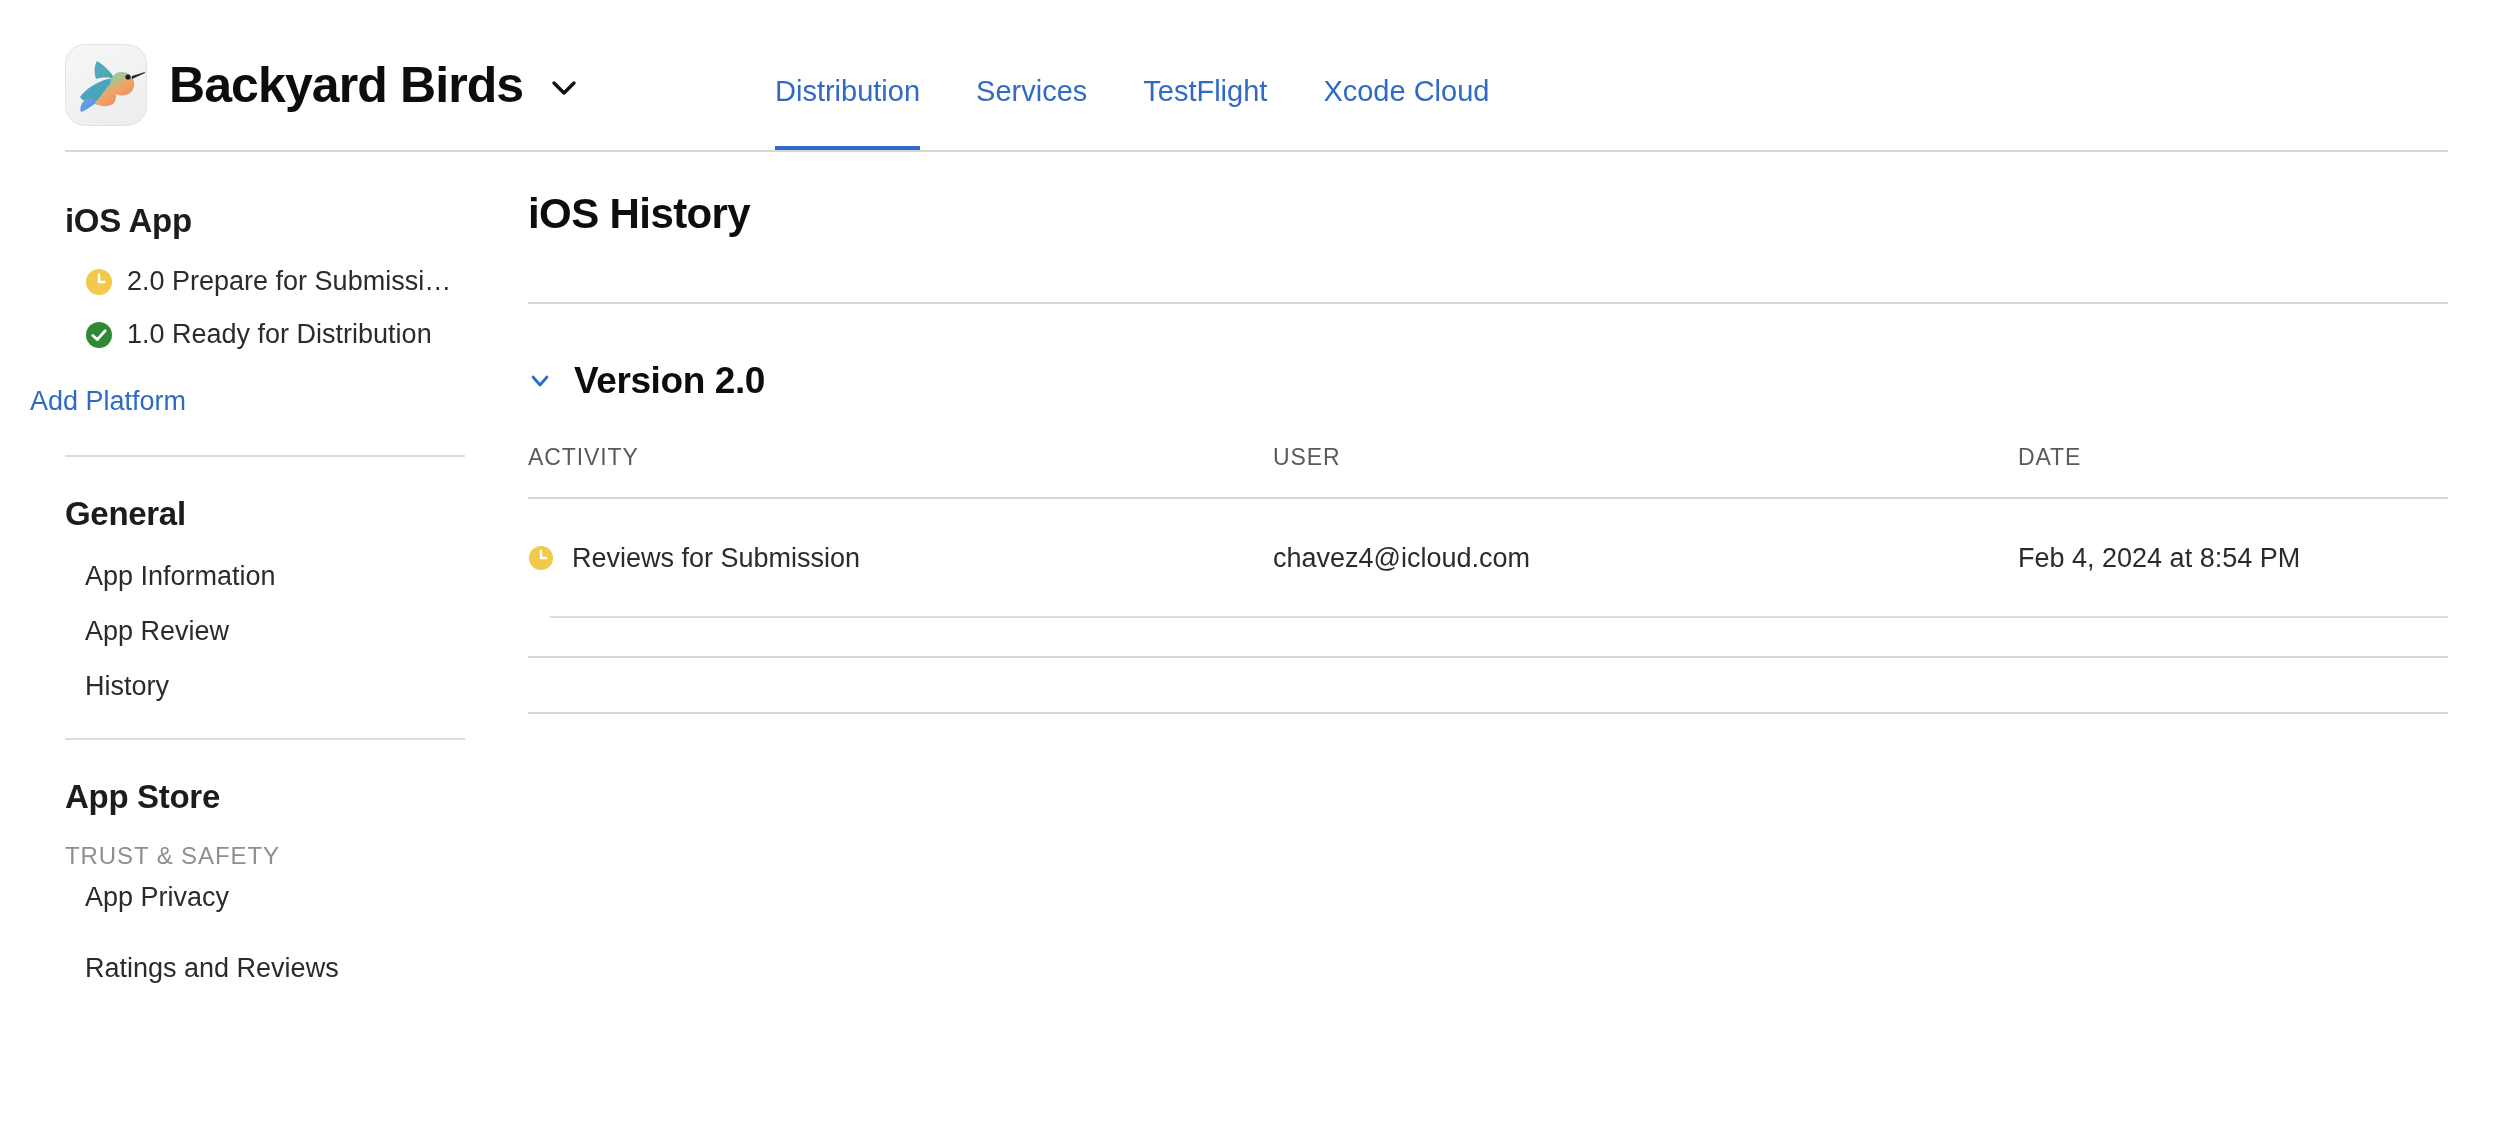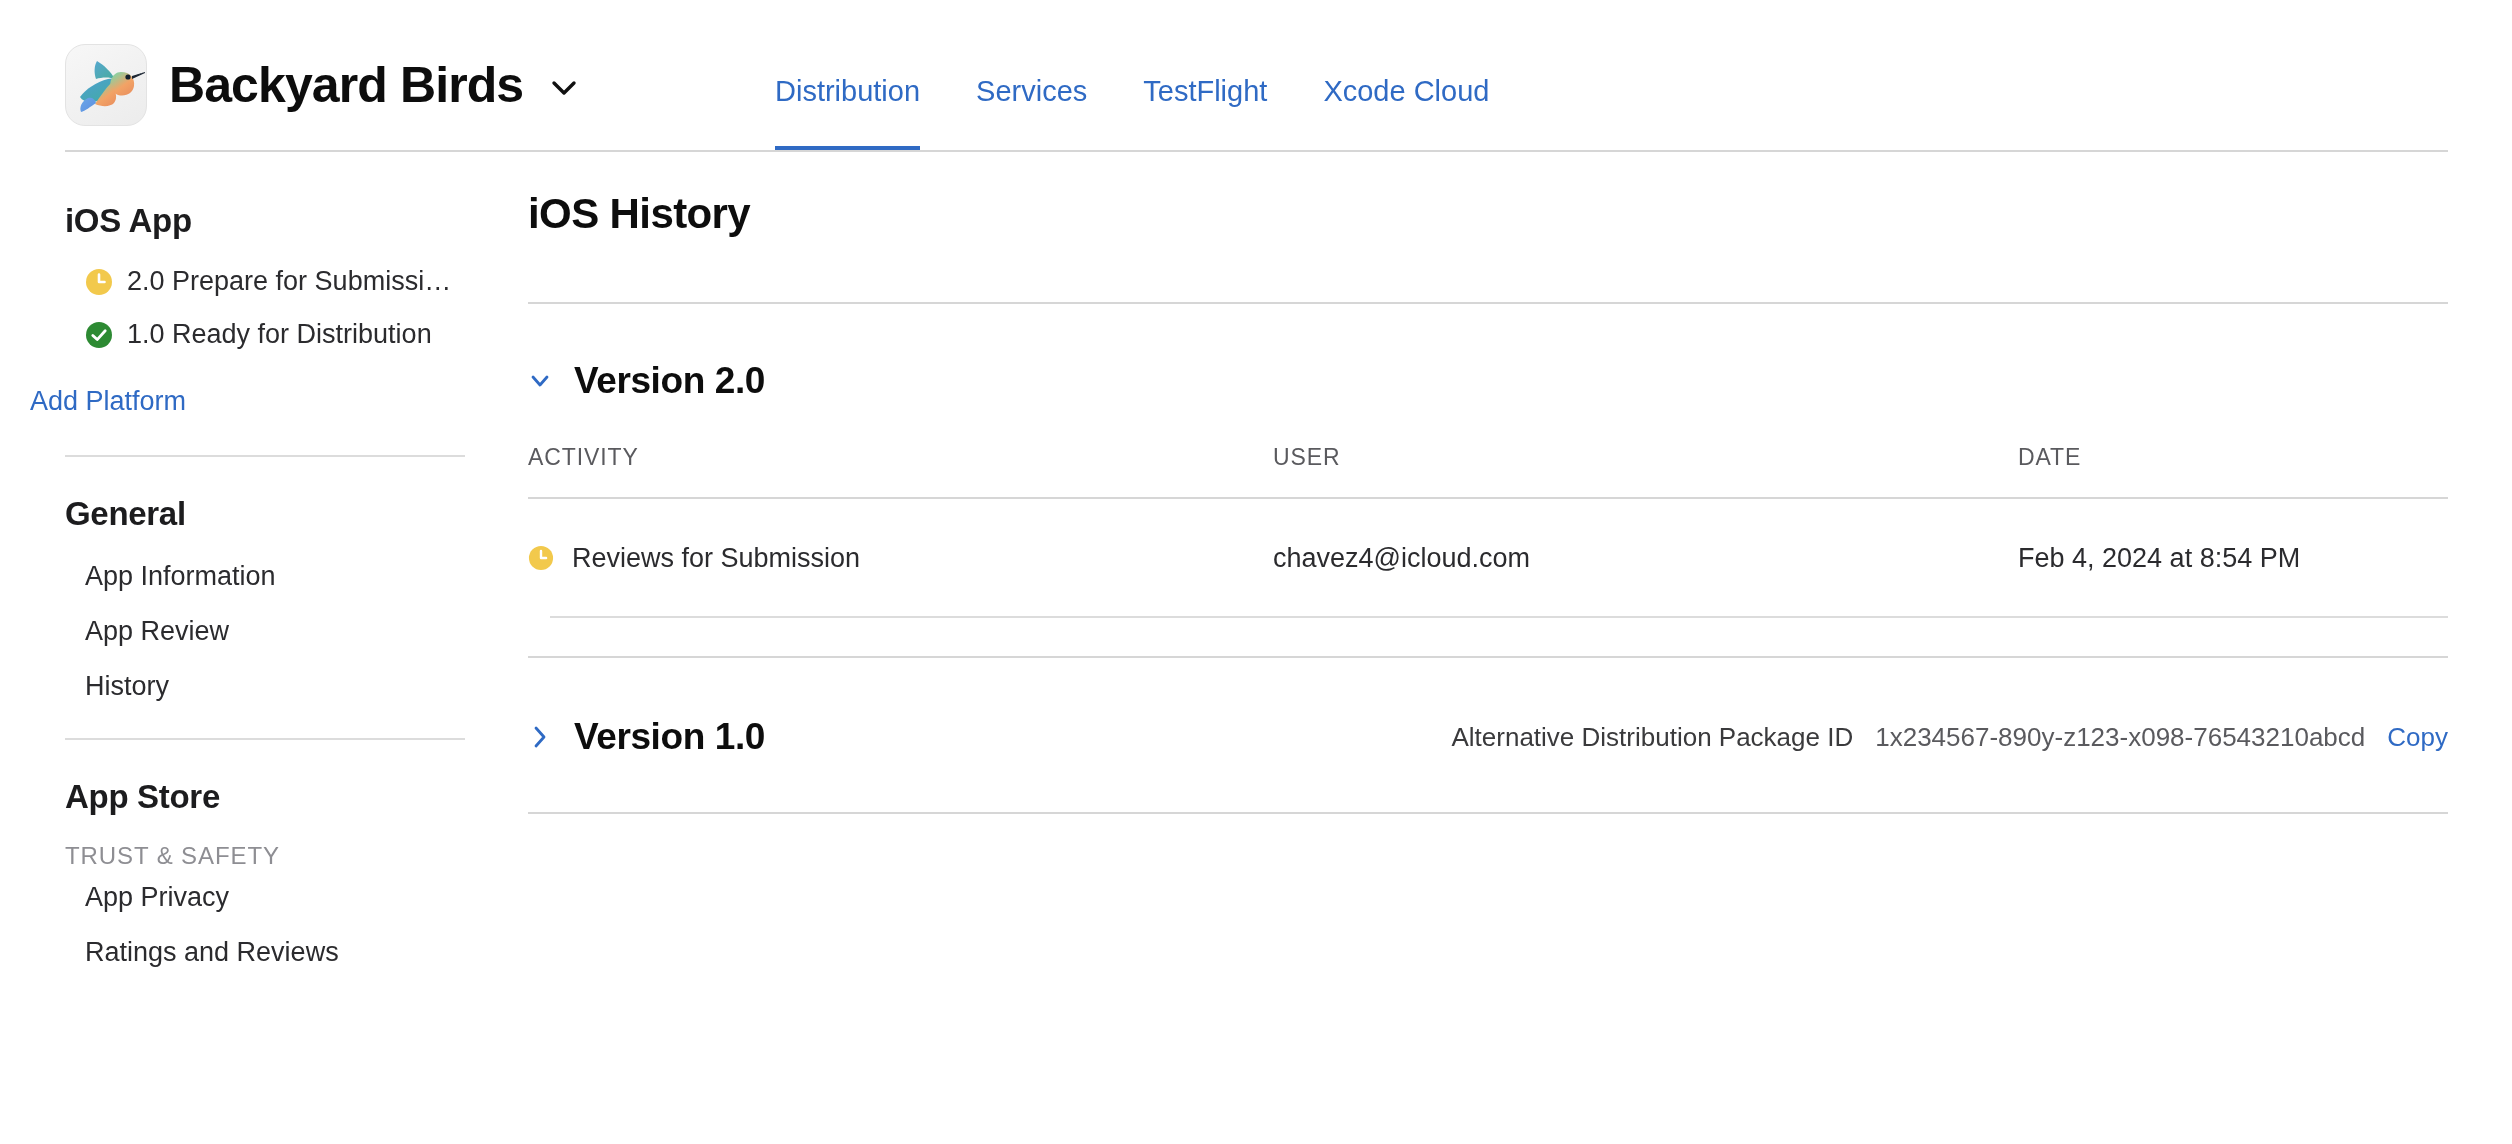--- a/index.html
+++ b/index.html
@@ -329,21 +329,21 @@
     <div class="side-item" style="margin-top:24px;">App Review</div>
     <div class="side-item" style="margin-top:24px;">History</div>
 
     <div class="side-divider" style="margin-top:36px;"></div>
 
     <div class="side-heading" style="margin-top:38px;">App Store</div>
 
     <div class="side-group-label" style="margin-top:26px;">TRUST &amp; SAFETY</div>
 
     <div class="side-item" style="margin-top:12px;">App Privacy</div>
-    <div class="side-item" style="margin-top:24px;">Ratings and Reviews</div>
+    <div class="side-item" style="margin-top:40px;">Ratings and Reviews</div>
   </div>
 
   <div class="main">
 
     <div class="main-title">iOS History</div>
 
     <div class="main-rule" style="margin-top:64px;"></div>
 
     <div class="version-head" style="margin-top:56px;">
       <span class="chev">
@@ -374,31 +374,17 @@
           <span>Reviews for Submission</span>
         </div>
         <div class="col-user">chavez4@icloud.com</div>
         <div class="col-date">Feb 4, 2024 at 8:54 PM</div>
       </div>
 
       <div class="row-rule-inset" style="margin-top:42px;"></div>
       <div class="row-rule-full" style="margin-top:38px;"></div>
     </div>
 
-    <div class="version-head" style="margin-top:58px;">
-      <span class="chev">
-        <svg width="24" height="30" viewBox="0 0 24 30" xmlns="http://www.w3.org/2000/svg">
-          <path d="M8 6 L16 15 L8 24" fill="none" stroke="#2f6ac4" stroke-width="2.8" stroke-linecap="round" stroke-linejoin="round"></path>
-        </svg>
-      </span>
-      <span class="version-title">Version 1.0</span>
-
-      <span class="pkg-area">
-        <span class="pkg-label">Alternative Distribution Package ID</span>
-        <span class="pkg-id">1x234567-890y-z123-x098-76543210abcd</span>
-        <span class="copy-link">Copy</span>
-      </span>
-    </div>
 
     <div class="row-rule-full" style="margin-top:54px;"></div>
   </div>
 
 </div>
 
 </body></html>

